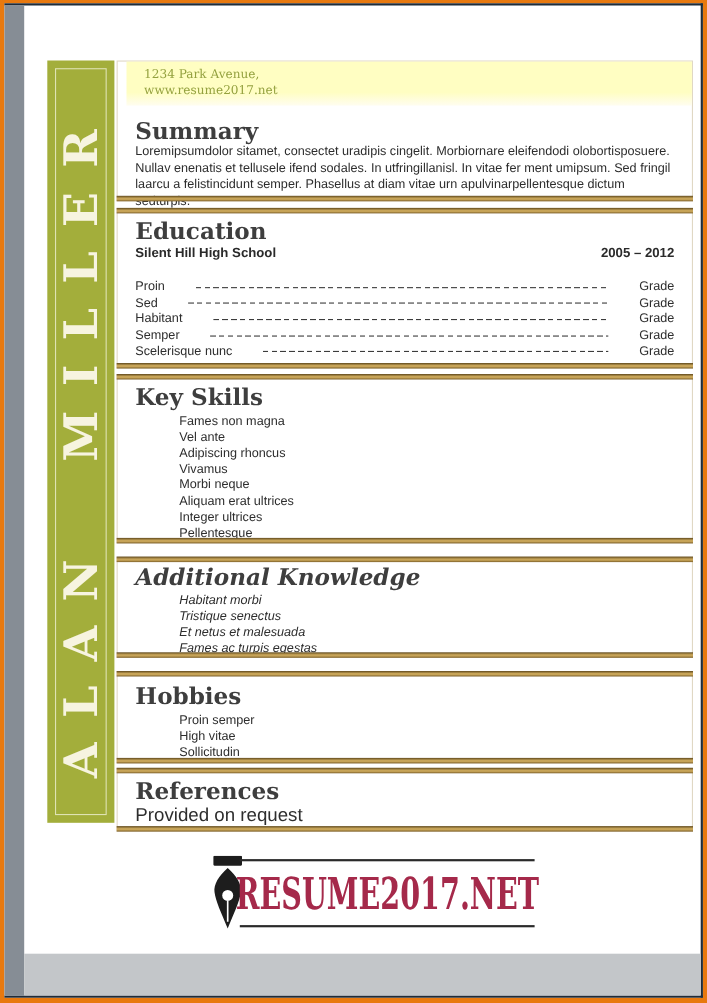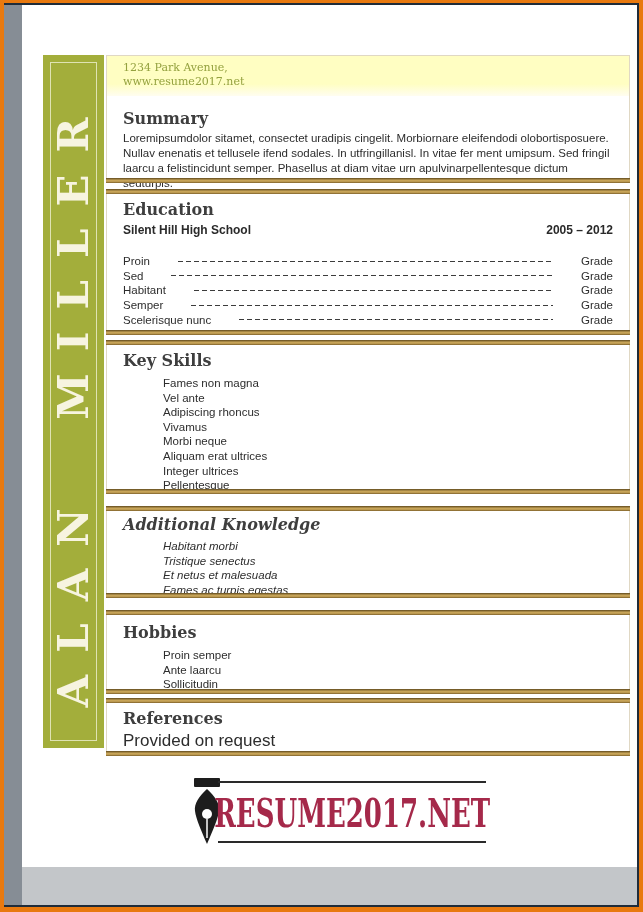--- a/index.html
+++ b/index.html
@@ -31,24 +31,24 @@
   .band-top{top:-1px;}
   .band-bot{bottom:-1px;}
 
   #sec-summary{top:50px;height:128px;}
   #sec-education{top:184px;height:146px;}
   #sec-skills{top:335px;height:154px;}
   #sec-knowledge{top:501px;height:92px;}
   #sec-hobbies{top:605px;height:84px;}
   #sec-references{top:693px;height:58px;}
 
-  .sec h2{font-family:"DejaVu Serif",serif;font-size:16px;font-weight:bold;
+  .sec h2{font-family:"DejaVu Serif",serif;font-size:21px;font-weight:bold;
           color:#3e3e3e;margin:0;line-height:19px;}
 
-  .yellow{position:absolute;top:0;left:0;right:0;height:40px;
+  .yellow{position:absolute;top:0;left:8px;right:0;height:40px;
           background:linear-gradient(to bottom,#fffec2 0 70%,#fffdf0);}
   .addr{padding:5px 0 0 16px;font-family:"DejaVu Serif",serif;font-size:11px;
         line-height:14px;color:#94a13f;}
 
   .sum-wrap{position:absolute;top:40px;left:16px;right:12px;}
   .sum-wrap h2{margin-top:13px;}
   .sum-wrap p{margin:3px 0 0;font-size:11.5px;line-height:15px;color:#2d2d2d;}
 
   .pad-wrap{position:absolute;left:16px;right:16px;top:10px;}
   .school-row{display:flex;justify-content:space-between;font-size:12px;
@@ -172,21 +172,21 @@
       </div>
       <div class="band band-bot"></div>
     </div>
 
     <div class="sec" id="sec-hobbies">
       <div class="band band-top"></div>
       <div class="pad-wrap">
         <h2>Hobbies</h2>
         <ul class="items">
           <li>Proin semper</li>
-          <li>Ante laarcu</li>
+          <li>High vitae</li>
           <li>Sollicitudin</li>
         </ul>
       </div>
       <div class="band band-bot"></div>
     </div>
 
     <div class="sec" id="sec-references">
       <div class="band band-top"></div>
       <div class="pad-wrap">
         <h2>References</h2>

